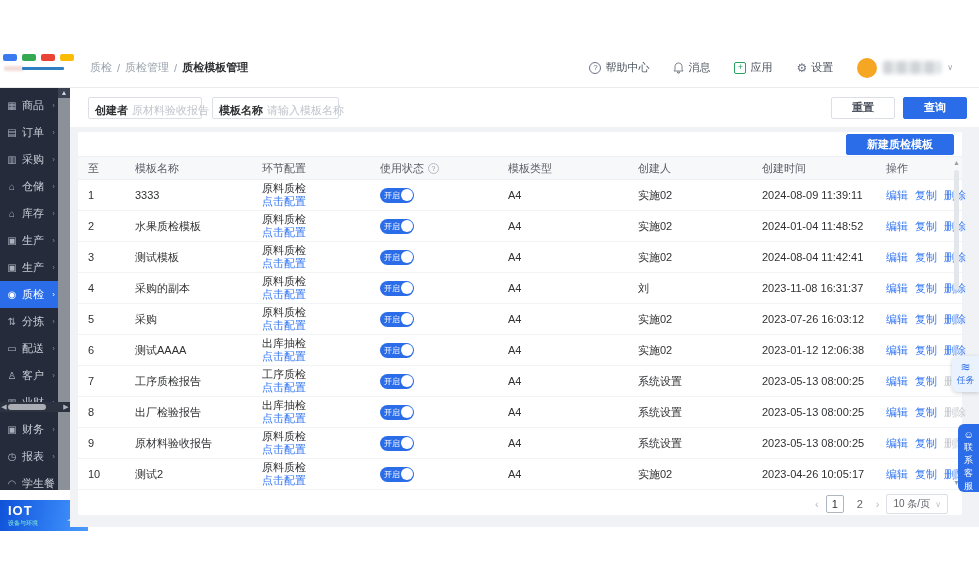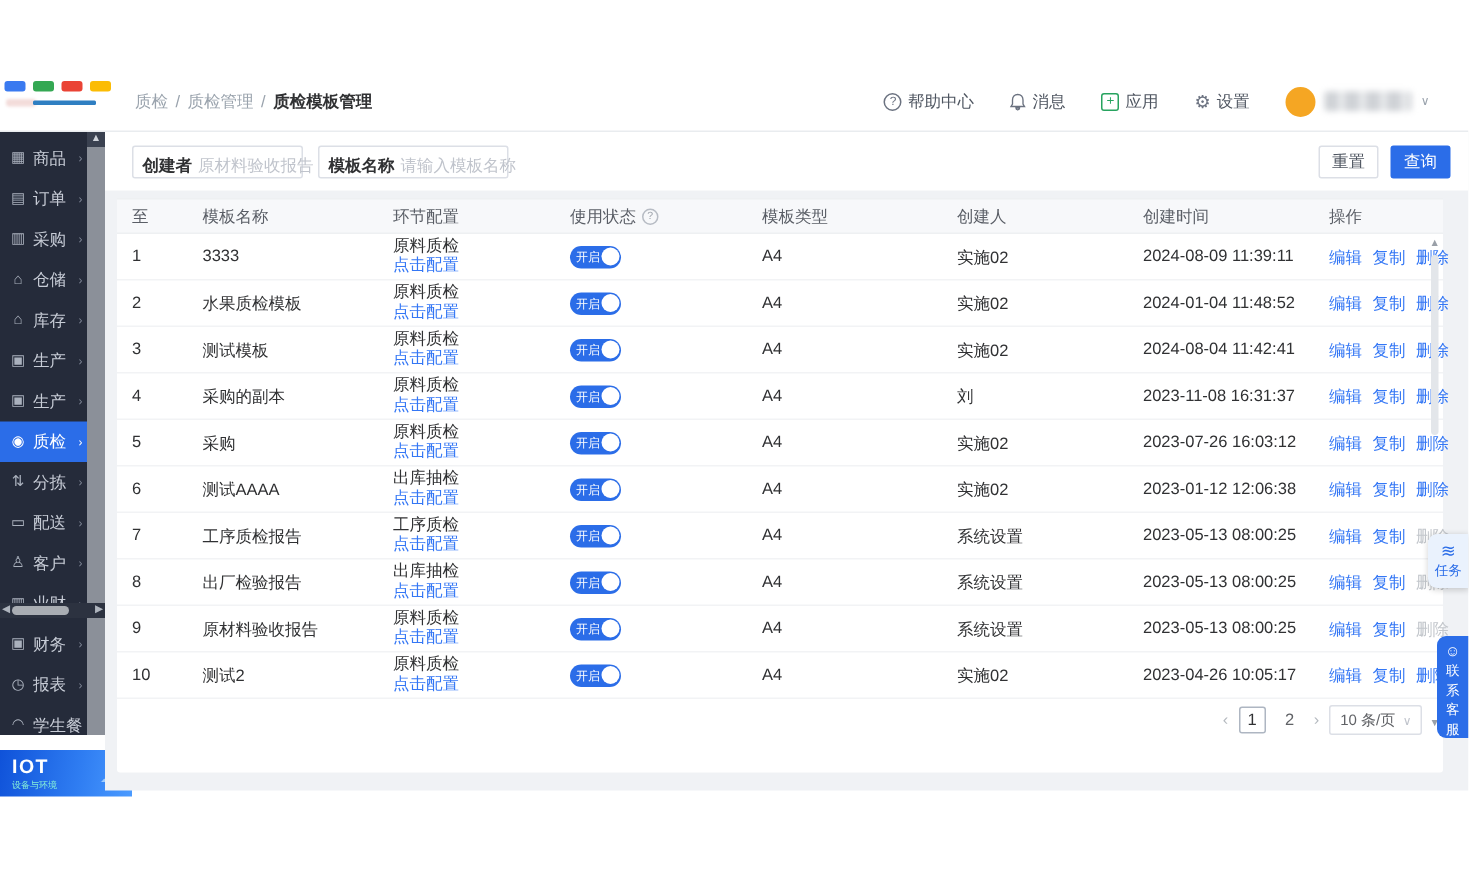--- a/index.html
+++ b/index.html
@@ -59,22 +59,22 @@
   .content { position:absolute; left:70px; top:88px; width:909px; height:439px; background:#f0f2f5; }
   .filterbar { height:39px; background:#fff; display:flex; align-items:center; gap:10px; padding-left:18px; }
   .fld { height:22px; border:1px solid #dcdfe6; border-radius:2px; background:#fff; display:flex;
     align-items:flex-end; padding:0 6px; font-size:11px; gap:4px; }
   .fld .lab { color:#303133; font-weight:bold; white-space:nowrap; }
   .fld .ph { color:#c0c4cc; white-space:nowrap; }
   .fld.select { width:114px; }
   .fld.input { width:127px; }
   .fld .sel-chev { margin-left:auto; color:#c0c4cc; font-size:8px; }
   .filter-actions { margin-left:auto; padding-right:12px; display:flex; gap:8px; }
-  .btn { height:22px; border-radius:2px; font-size:11px; padding:0 8px; cursor:pointer;
-    border:1px solid #dcdfe6; background:#fff; color:#4e5560; font-family:inherit; }
+  .btn { height:22px; border-radius:2px; font-size:11px; padding:0 20px; cursor:pointer;
+    border:1px solid #dcdfe6; background:#fff; color:#4e5560; font-family:inherit;font-weight:bold; }
   .btn.primary { background:#2b6de8; border-color:#2b6de8; color:#fff; }
 
   
   .card { position:absolute; left:8px; top:44px; width:884px; height:383px; background:#fff; border-radius:2px; }
   .card-top { height:24px; display:flex; justify-content:flex-end; padding:2px 8px 0 0; }
   .btn.new { height:21px; background:#2b6de8; border-color:#2b6de8; color:#fff; }
   .grid-row { display:grid; grid-template-columns:47px 127px 118px 128px 130px 124px 124px 1fr;
     align-items:center; padding:0 10px; }
   .thead { height:24px; background:#f7f8fa; border-top:1px solid #eef0f2; border-bottom:1px solid #eef0f2;
     font-size:11px; color:#5a5e66; }
@@ -269,20 +269,23 @@
       <span class="lab">模板名称</span>
       <span class="ph">请输入模板名称</span>
     </div>
     <div class="filter-actions">
       <button class="btn">重置</button>
       <button class="btn primary">查询</button>
     </div>
   </div>
 
   <div class="card">
+    <div class="card-top">
+      <button class="btn new">新建质检模板</button>
+    </div>
 
     <div class="grid-row thead">
       <span class="th">至</span>
       <span class="th">模板名称</span>
       <span class="th">环节配置</span>
       <span class="th">
         <span>使用状态</span>
         <span class="info-i">?</span>
       </span>
       <span class="th">模板类型</span>

